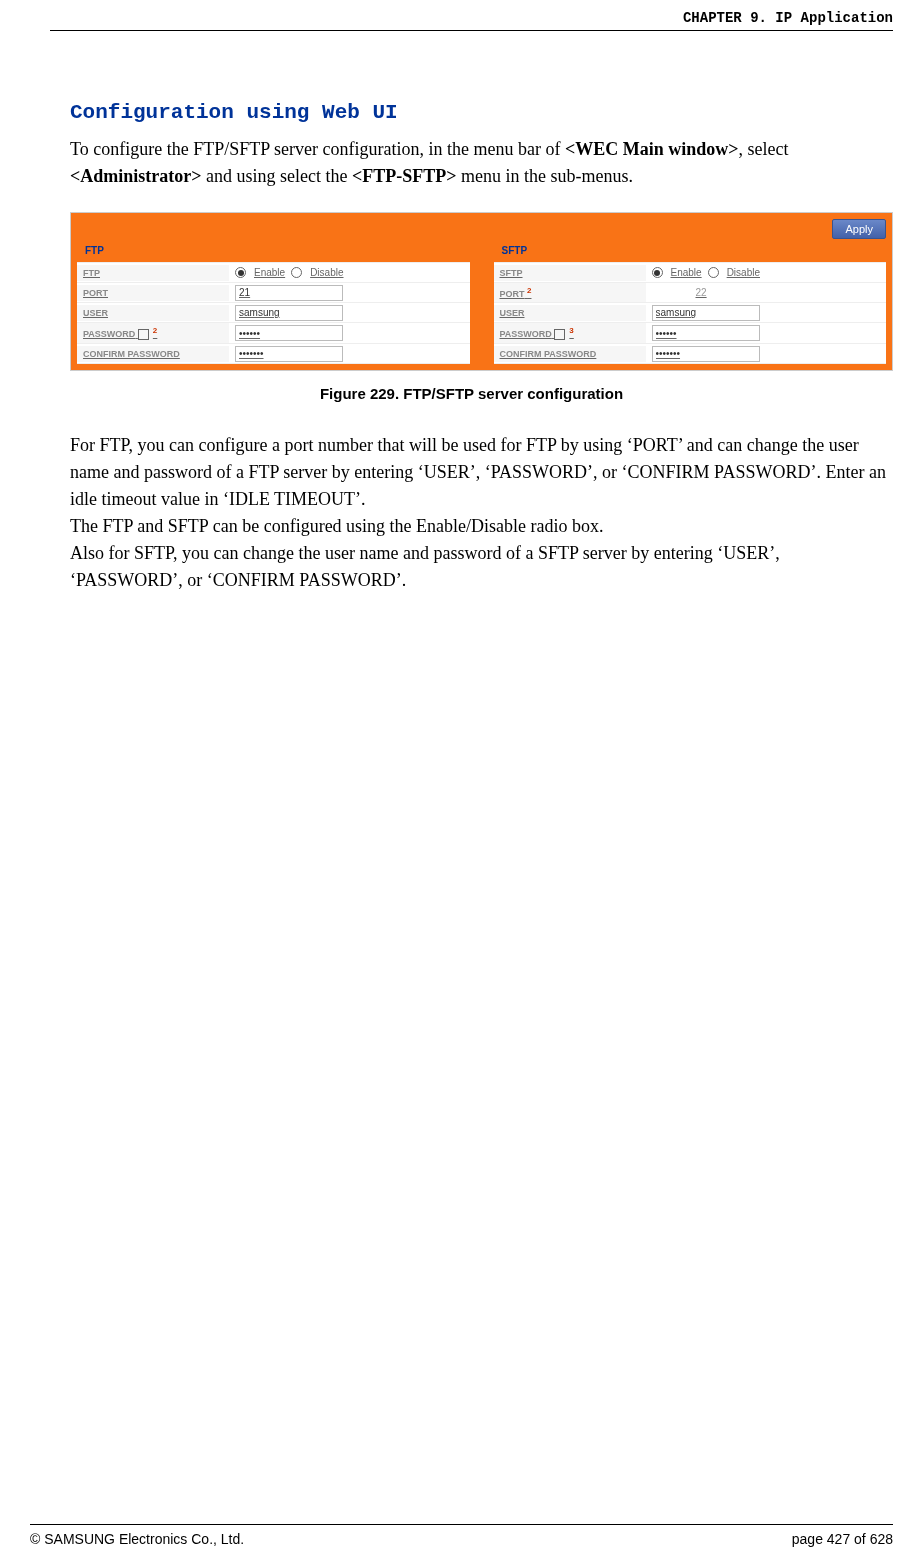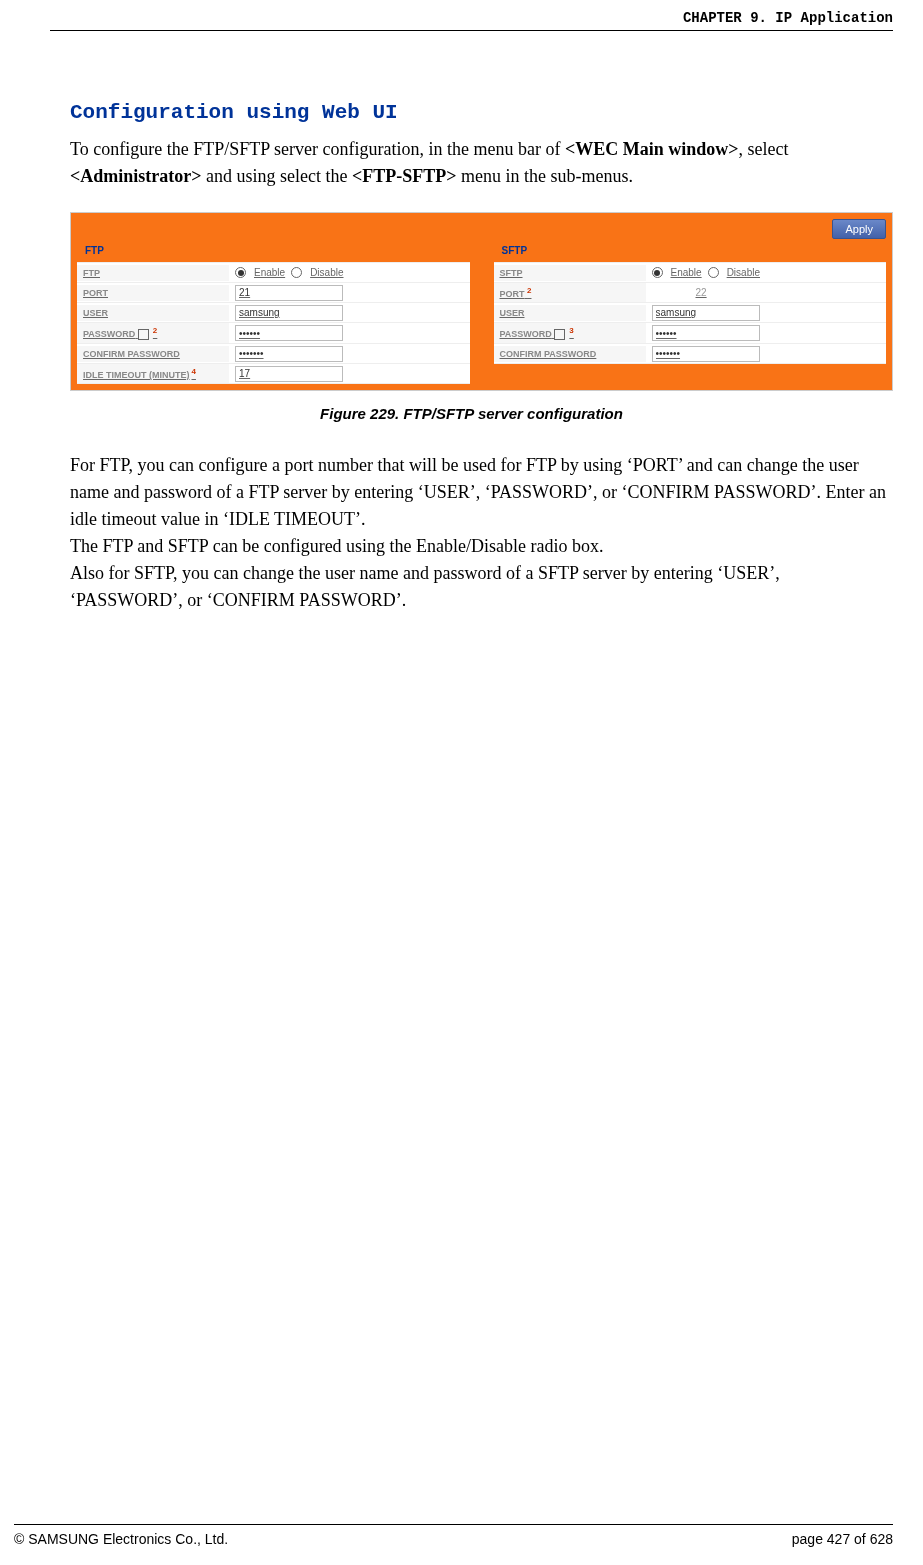--- a/index.html
+++ b/index.html
@@ -119,26 +119,25 @@
   .sup { color: #cc3300; font-size: 8px; vertical-align: super; }
   .sup-inline { color: #cc3300; font-size: 8px; margin-left:2px; vertical-align: super;}
   .ui-static { color:#999; font-size:10px;margin-left:44px; }
 
   .figure-caption {
     font-family: Arial, Helvetica, sans-serif;
     font-weight: bold;
     font-size: 15px;
     text-align: center;
     margin: 14px 0 30px 0;
-    font-style: italic;
   }
   .footer {
     position: absolute;
     bottom: 18px;
-    left: 14px;
+    left: 30px;
     right: 30px;
     border-top: 1px solid #000;
     padding-top: 6px;
     display: flex;
     justify-content: space-between;
     font-family: Arial, Helvetica, sans-serif;
     font-size: 14px;
   }
 </style>
 </head>
@@ -190,28 +189,20 @@
           <div class="ui-value">
               <input class="ui-input" value="••••••" style="">
             </div>
         </div>
         <div class="ui-row">
           <div class="ui-label">CONFIRM PASSWORD</div>
           <div class="ui-value">
               <input class="ui-input" value="•••••••" style="">
             </div>
         </div>
-        <div class="ui-row">
-          <div class="ui-label">
-            <span>IDLE TIMEOUT (MINUTE)</span><span class="sup-inline">4</span>
-          </div>
-          <div class="ui-value">
-              <input class="ui-input" value="17" style="">
-            </div>
-        </div>
       </div>
 
       <div class="ui-col">
         <span class="ui-panel-title">SFTP</span>
         <div class="ui-row">
           <div class="ui-label">SFTP</div>
           <div class="ui-value">
             <span class="ui-radio sel"></span>
               <span>Enable</span>
             <span class="ui-radio"></span>

